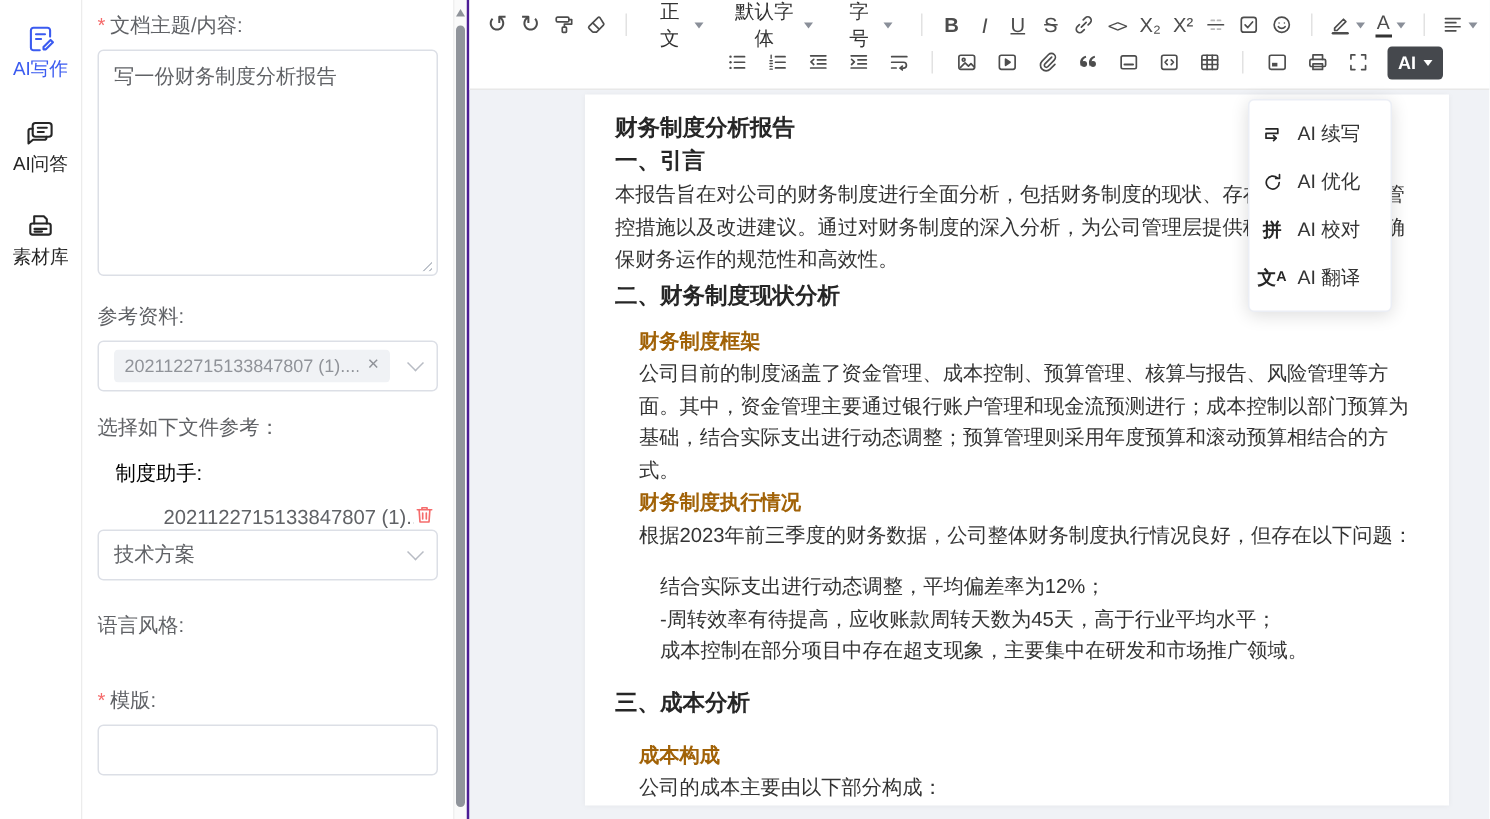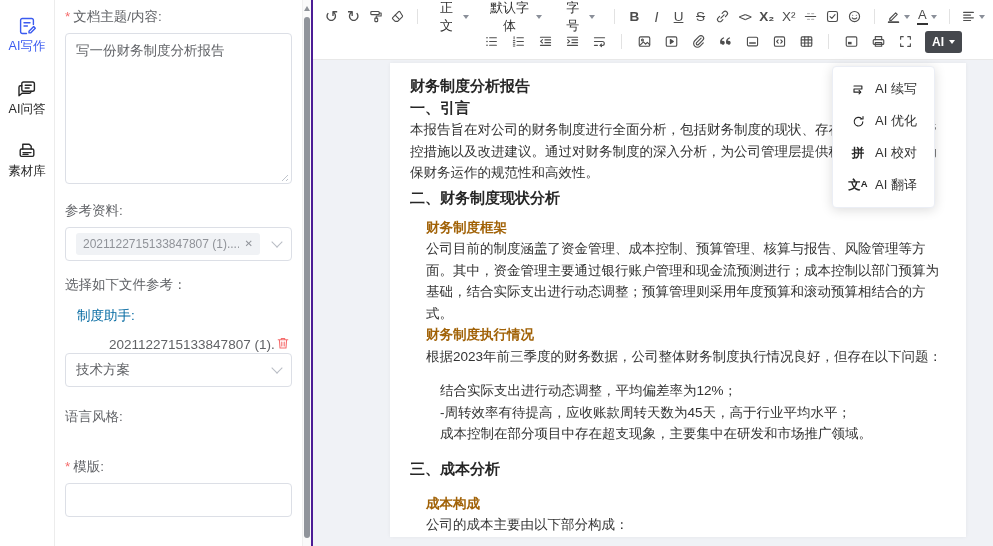--- a/index.html
+++ b/index.html
@@ -17,21 +17,21 @@
   .star{color:#f56c6c;margin-right:3px;}
   .ta-wrap{position:relative;}
   .topic-ta{width:100%;height:151px;box-sizing:border-box;border:1px solid #dcdfe6;border-radius:4px;padding:7px 10px;font-family:inherit;font-size:13.5px;color:#606266;line-height:1.5;resize:none;outline:none;background:#fff;}
   .resize-h{position:absolute;right:4px;bottom:6px;width:9px;height:9px;background:repeating-linear-gradient(135deg,transparent 0 2px,#bfc4cc 2px 3px);clip-path:polygon(100% 0,100% 100%,0 100%);}
   .sel{height:32px;border:1px solid #dcdfe6;border-radius:4px;display:flex;align-items:center;padding:0 10px;font-size:13.5px;color:#606266;background:#fff;cursor:pointer;}
   .sel .val{flex:1;overflow:hidden;white-space:nowrap;text-overflow:ellipsis;}
   .chev{width:7px;height:7px;border-right:1.4px solid #b8bcc4;border-bottom:1.4px solid #b8bcc4;transform:rotate(45deg);margin-top:-4px;flex:none;}
   .tagp{background:#f0f2f5;border-radius:3px;padding:4px 7px;font-size:12px;color:#909399;display:inline-flex;align-items:center;gap:6px;max-width:170px;cursor:default;}
   .tagp .tval{overflow:hidden;white-space:nowrap;}
   .tagx{font-size:10px;color:#909399;cursor:pointer;line-height:1;}
-  .file-group{margin:13px 0 0 12px;font-size:13.5px;color:#0369a1;}
+  .file-group{margin:13px 0 0 12px;font-size:13.5px;color:#000000;}
   .file-row{display:flex;align-items:center;margin:11px 0 0 44px;font-size:13.5px;color:#606266;}
   .file-row .fname{flex:1;overflow:hidden;white-space:nowrap;}
   .trash-btn{background:none;border:none;padding:0;cursor:pointer;margin-right:2px;display:flex;}
   
   .pscroll{position:absolute;top:0;right:0;width:8px;height:100%;background:#fafafa;border-left:1px solid #f0f0f0;}
   .pscroll .arr{position:absolute;top:6px;left:1px;width:0;height:0;border-left:3px solid transparent;border-right:3px solid transparent;border-bottom:5px solid #8f9399;}
   .pscroll .thumb{position:absolute;top:17px;left:1px;width:6px;height:521px;background:#90949b;border-radius:3px;}
   
   .editor{flex:1;position:relative;background:#f0f2f6;display:flex;flex-direction:column;min-width:0;}
   .toolbar{background:#fff;border-bottom:1px solid #e8e8e8;padding:4px 6px 5px 8px;flex:none;}
@@ -58,21 +58,21 @@
   .blk{font-size:13.5px;line-height:21.5px;color:#333;}
   .h1,.h2{font-size:15px;font-weight:700;color:#262626;line-height:22px;}
   .h3{font-weight:700;color:#a16207;}
   .ind1{margin-left:16px;}
   .ind2{margin-left:30px;}
   .mt1{margin-top:3px;}
   .mt2{margin-top:8px;}
   .mt3{margin-top:13px;}
   
   .ai-menu{position:absolute;left:519px;top:66px;background:#fff;border:1px solid #ebeef5;border-radius:4px;box-shadow:0 2px 12px rgba(0,0,0,.14);padding:6px 0;z-index:5;min-width:94px;}
-  .ai-item{display:flex;align-items:center;gap:9px;padding:7px 17px;font-size:13px;color:#333;cursor:pointer;white-space:nowrap;}
+  .ai-item{display:flex;align-items:center;gap:9px;padding:7px 7px;font-size:13px;color:#333;cursor:pointer;white-space:nowrap;}
   .ai-item .ic{width:16px;display:flex;justify-content:center;color:#262626;}
   .cn-ic{font-size:12.5px;font-weight:700;line-height:1;}
   .tr-a{font-size:9.5px;vertical-align:2px;font-weight:700;}
 </style>
 </head>
 <body>
 
 <div class="app">
 
   <nav class="leftnav">
@@ -227,21 +227,21 @@
                 <path d="M8.4 11.4l-1.5 1.5a2.47 2.47 0 0 1-3.5-3.5l1.5-1.5"></path>
               </svg>
             </span>
           </button>
           <button class="tb-btn">
             <span style="display: flex; align-items: center;">
               <span class="g-code">&lt;&gt;</span>
             </span>
           </button>
           <button class="tb-btn">
-            <span style="display: flex; align-items: center; font-weight: bold;">
+            <span style="display: flex; align-items: center;">
               <span class="">X₂</span>
             </span>
           </button>
           <button class="tb-btn">
             <span style="display: flex; align-items: flex-start;">
               <span class="">X²</span>
             </span>
           </button>
           <button class="tb-btn">
             <span style="display: flex; align-items: center;">

